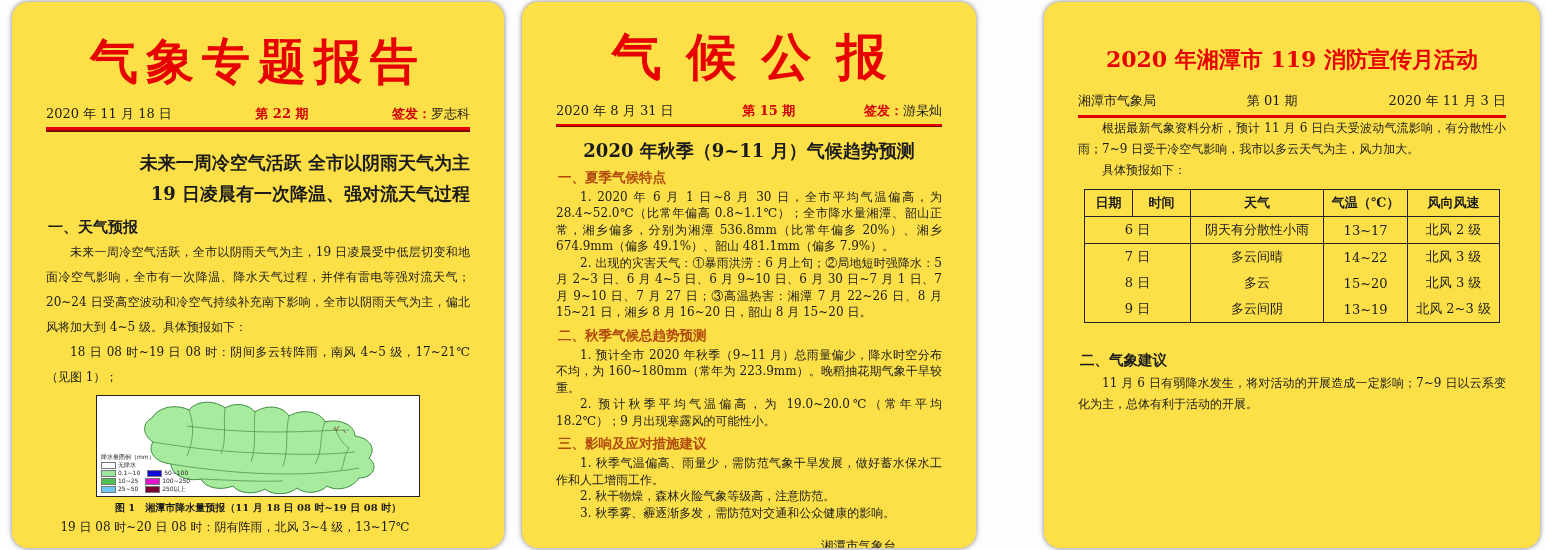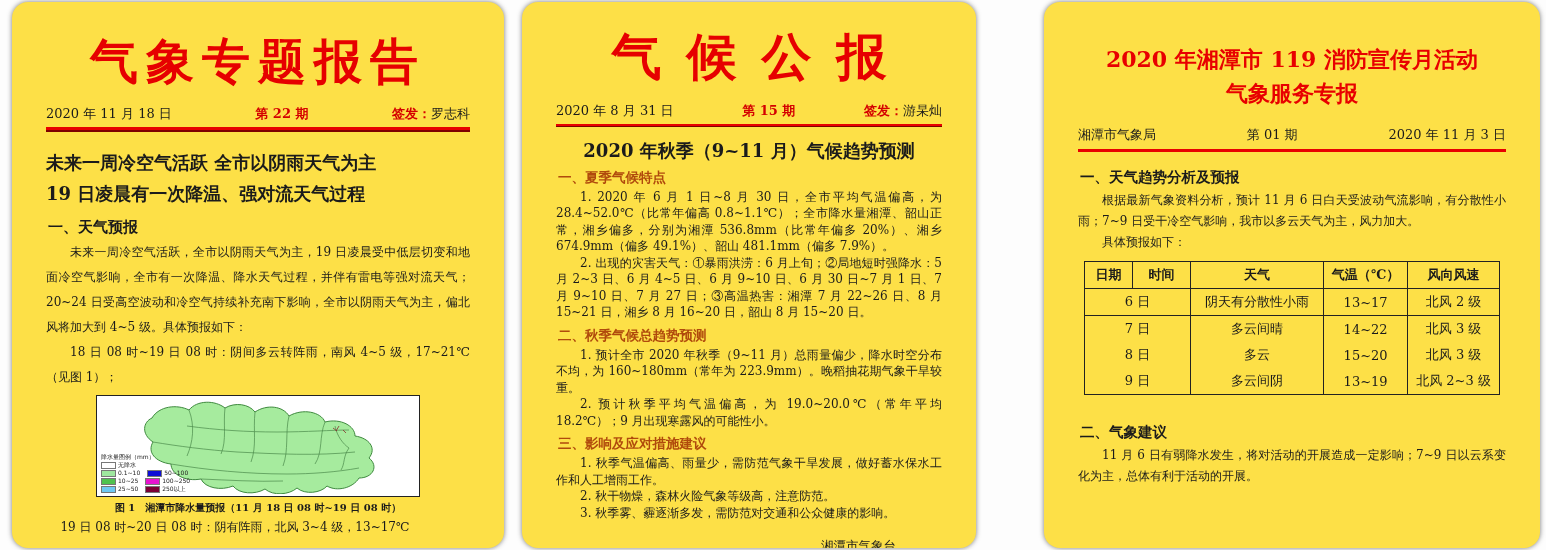--- a/index.html
+++ b/index.html
@@ -23,21 +23,21 @@
   .p2 .masthead{font-size:50px;margin-top:26px;letter-spacing:.5em;text-indent:.5em;}
 
   .meta{display:flex;justify-content:space-between;align-items:baseline;
         font-size:13px;margin-top:16px;}
   .meta .red{color:#d40000;font-weight:bold;}
   .rule1{height:3px;background:#e80000;border-bottom:2px solid #7d0000;margin-top:4px;}
   .rule2{height:2px;background:#e80000;border-bottom:1px solid #7d0000;margin-top:4px;}
   .rule3{height:3px;background:#e80000;margin-top:5px;}
 
   
-  .headline{text-align:left;font-weight:600;font-size:18px;line-height:1.7;margin-top:16px;}
+  .headline{text-align:right;font-weight:600;font-size:18px;line-height:1.7;margin-top:16px;}
   .sec-head{font-weight:bold;font-size:15px;margin:9px 0 3px 2px;}
   .body-p{font-size:12px;line-height:25px;text-align:justify;text-indent:2em;margin:0;}
   .body-p.small-indent{text-indent:1.2em;}
   .figure{width:322px;height:100px;border:1px solid #222;margin:5px auto 0;
           position:relative;background:#fff;}
   .figure svg{position:absolute;left:0;top:0;}
   .legend{position:absolute;left:4px;bottom:3px;font-size:6px;line-height:8px;
           color:#222;font-family:"DejaVu Sans","Liberation Sans",sans-serif;}
   .legend .row{white-space:nowrap;}
   .legend .sw{display:inline-block;width:13px;height:5px;border:1px solid #777;
@@ -165,30 +165,28 @@
       <div>由于影响短期气候的因子多变，我们将及时做出短期气候滚动预报</div>
 
     </div>
   </div>
 </div>
 
 <div class="page p3">
   <div class="inner">
     <div class="title">
       <div>2020 年湘潭市 119 消防宣传月活动</div>
-      <div>气象服务专报</div>
     </div>
     <div class="meta">
       <span>湘潭市气象局</span>
       <span>第 01 期</span>
       <span>2020 年 11 月 3 日</span>
     </div>
     <div class="rule3"></div>
 
-    <div class="sec-head">一、天气趋势分析及预报</div>
     <p class="body-p">根据最新气象资料分析，预计 11 月 6 日白天受波动气流影响，有分散性小雨；7~9 日受干冷空气影响，我市以多云天气为主，风力加大。</p>
     <p class="body-p">具体预报如下：</p>
 
     <table class="wtable">
       <colgroup>
           <col style="width:58px">
           <col style="width:72px">
           <col style="width:172px">
           <col style="width:96px">
           <col style="width:112px">

